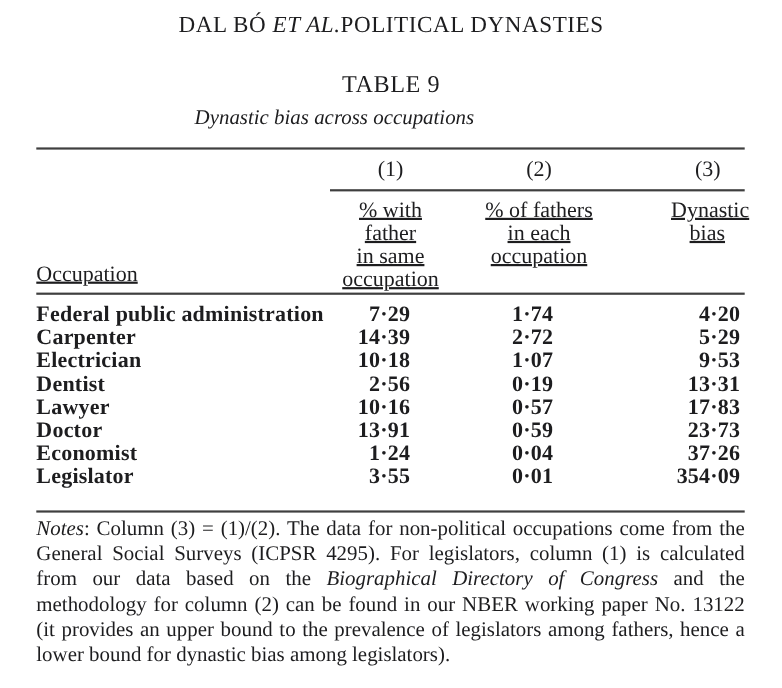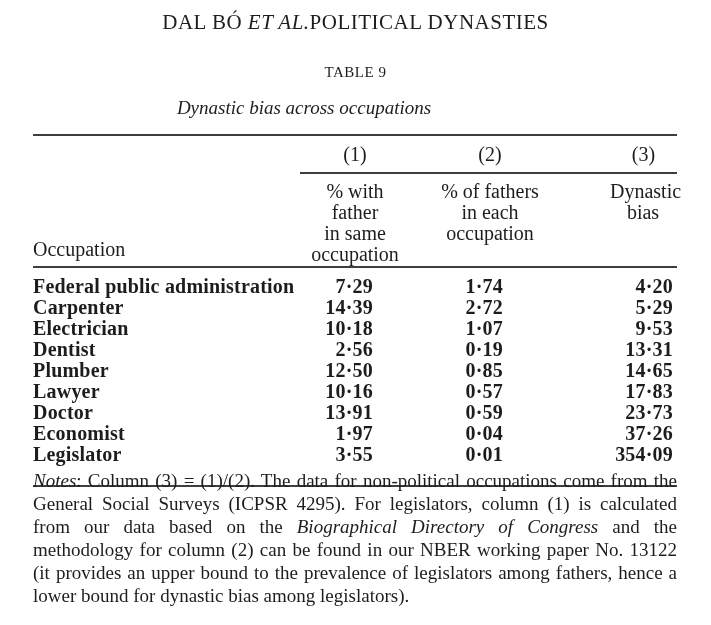--- a/index.html
+++ b/index.html
@@ -19,21 +19,21 @@
   }
   
   .running-head{
     position:absolute;top:10px;left:0;width:711px;
     display:flex;justify-content:center;
     font-size:21px;letter-spacing:0.5px;white-space:nowrap;
   }
   
   .table-label{
     position:absolute;top:64px;left:0;width:711px;
-    text-align:center;font-size:15px;letter-spacing:0.5px;
+    text-align:center;font-size:22px;letter-spacing:0.5px;
   }
   .table-caption{
     position:absolute;top:97px;left:0;width:608px;
     text-align:center;font-size:19px;font-style:italic;
   }
   
   table.data-table{
     position:absolute;top:134px;left:33px;width:644px;
     border-collapse:collapse;table-layout:fixed;
     font-size:20px;
@@ -48,20 +48,21 @@
     height:38px;font-weight:normal;text-align:center;
     padding:6px 0 5px;vertical-align:middle;
   }
   tr.colnum-row th{border-bottom:2px solid var(--rule);}
   tr.colnum-row th.c3{padding-left:40px;}
   tr.colhead-row th{
     height:74px;font-weight:normal;text-align:center;
     vertical-align:top;padding-top:7px;line-height:21px;
     white-space:pre-line;border-bottom:2px solid var(--rule);
     overflow:visible;
+    text-decoration:underline;
   }
   tr.colhead-row th.occ-head{
     text-align:left;vertical-align:bottom;padding:0 0 6px 0;
     white-space:nowrap;
   }
   tr.colhead-row th.c3{padding-left:40px;}
   tbody td{
     line-height:21px;letter-spacing:0.2px;padding:0;
     vertical-align:baseline;
     font-weight:bold;
@@ -138,40 +139,34 @@
           <td class="num c2">1·07</td>
           <td class="num c3">9·53</td>
         </tr>
         <tr>
           <td class="occ">Dentist</td>
           <td class="num c1">2·56</td>
           <td class="num c2">0·19</td>
           <td class="num c3">13·31</td>
         </tr>
         <tr>
-          <td class="occ">Plumber</td>
-          <td class="num c1">12·50</td>
-          <td class="num c2">0·85</td>
-          <td class="num c3">14·65</td>
-        </tr>
-        <tr>
           <td class="occ">Lawyer</td>
           <td class="num c1">10·16</td>
           <td class="num c2">0·57</td>
           <td class="num c3">17·83</td>
         </tr>
         <tr>
           <td class="occ">Doctor</td>
           <td class="num c1">13·91</td>
           <td class="num c2">0·59</td>
           <td class="num c3">23·73</td>
         </tr>
         <tr>
           <td class="occ">Economist</td>
-          <td class="num c1">1·97</td>
+          <td class="num c1">1·24</td>
           <td class="num c2">0·04</td>
           <td class="num c3">37·26</td>
         </tr>
         <tr>
           <td class="occ">Legislator</td>
           <td class="num c1">3·55</td>
           <td class="num c2">0·01</td>
           <td class="num c3">354·09</td>
         </tr>
       </tbody>

